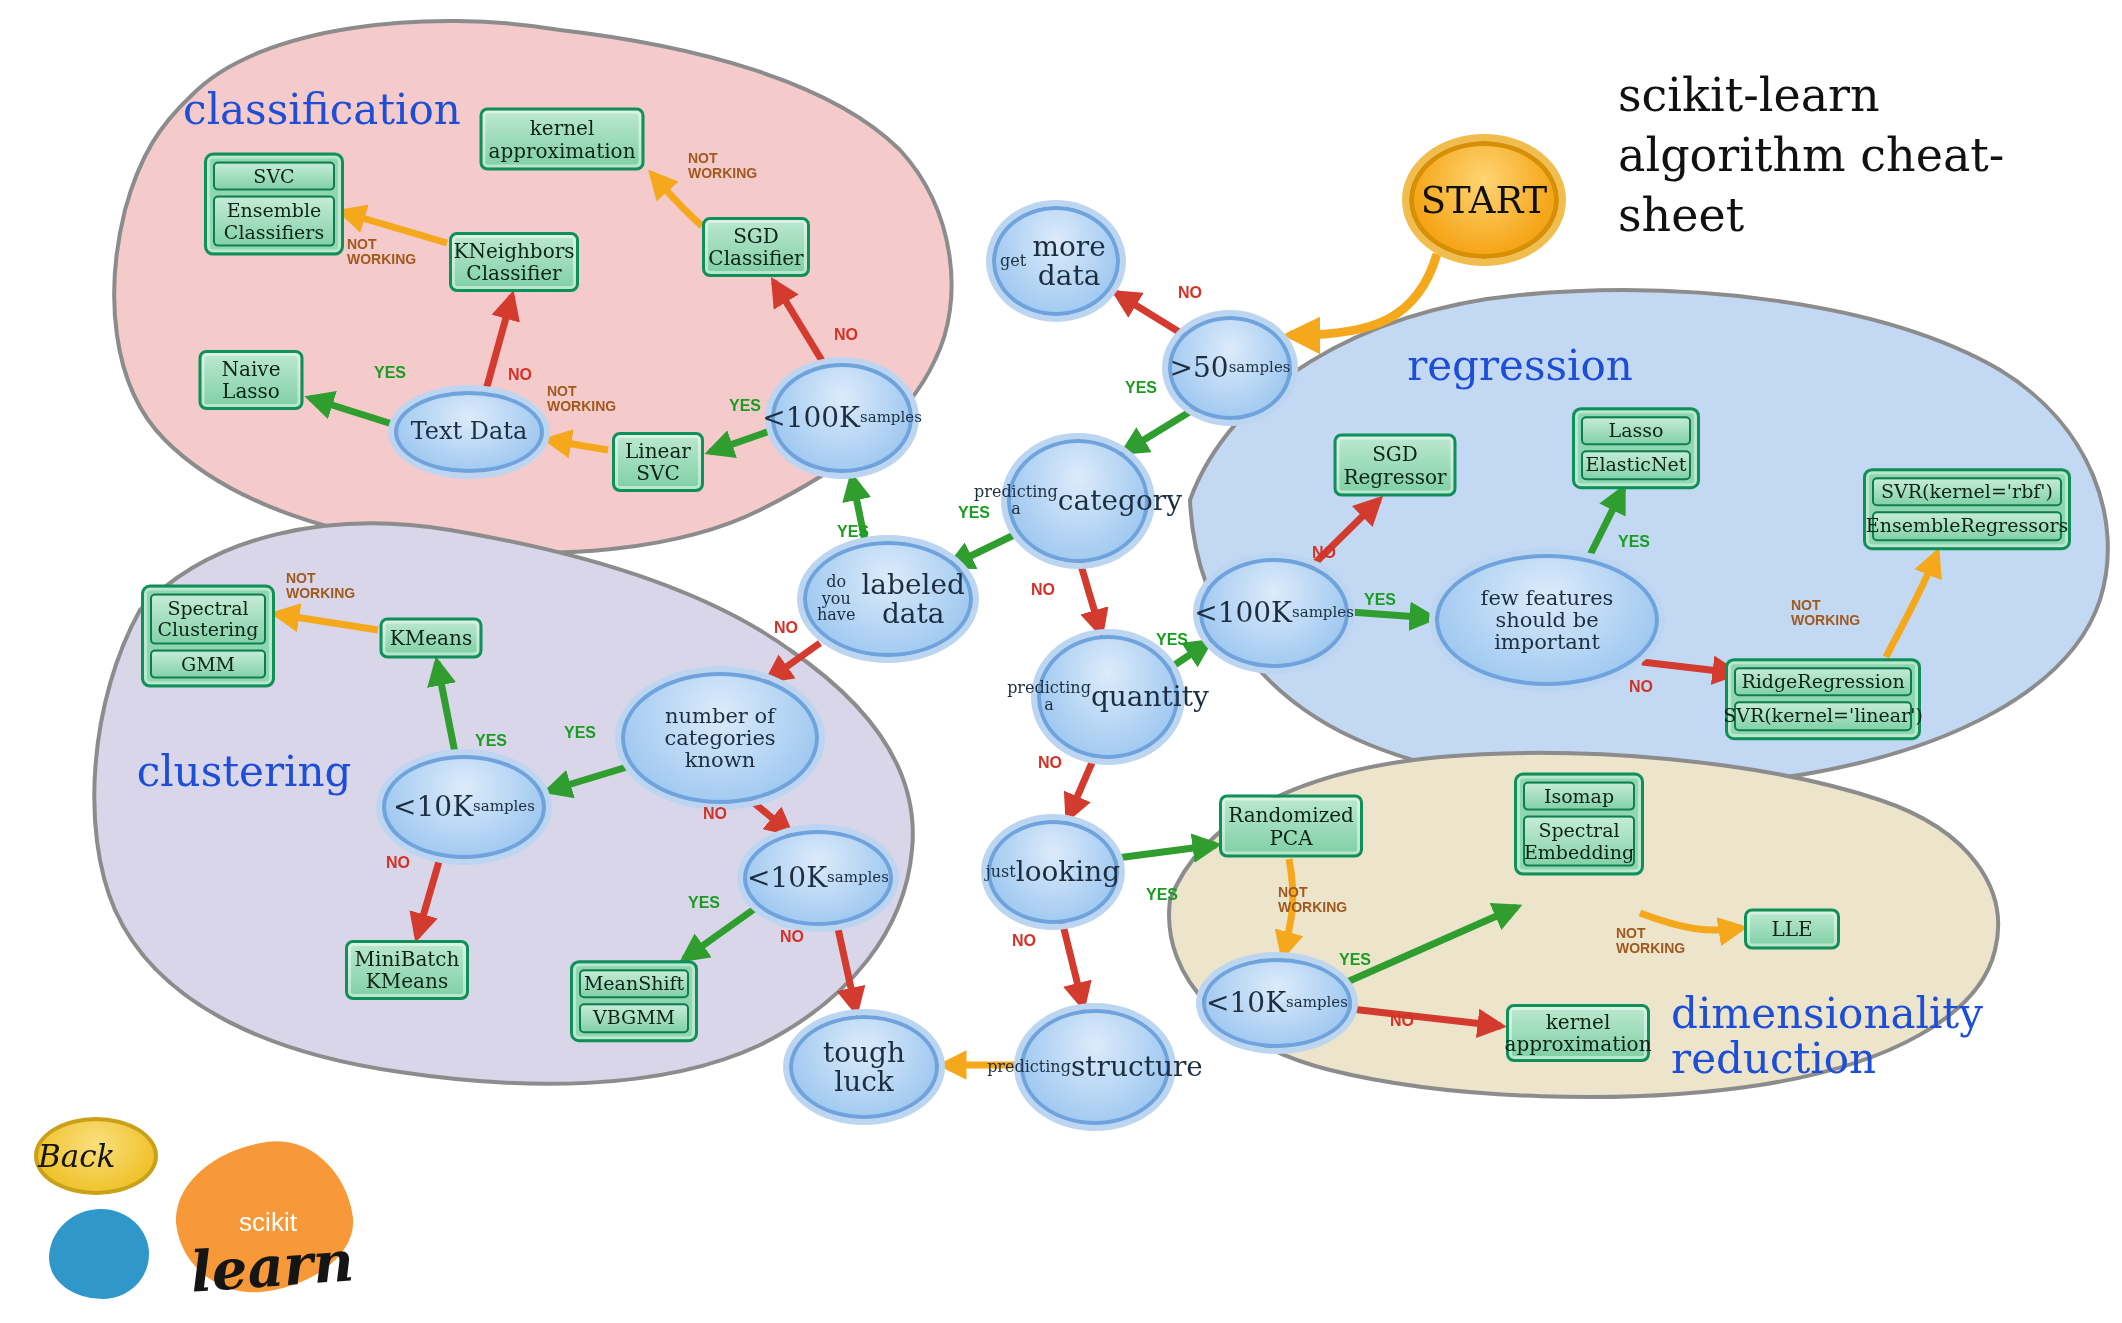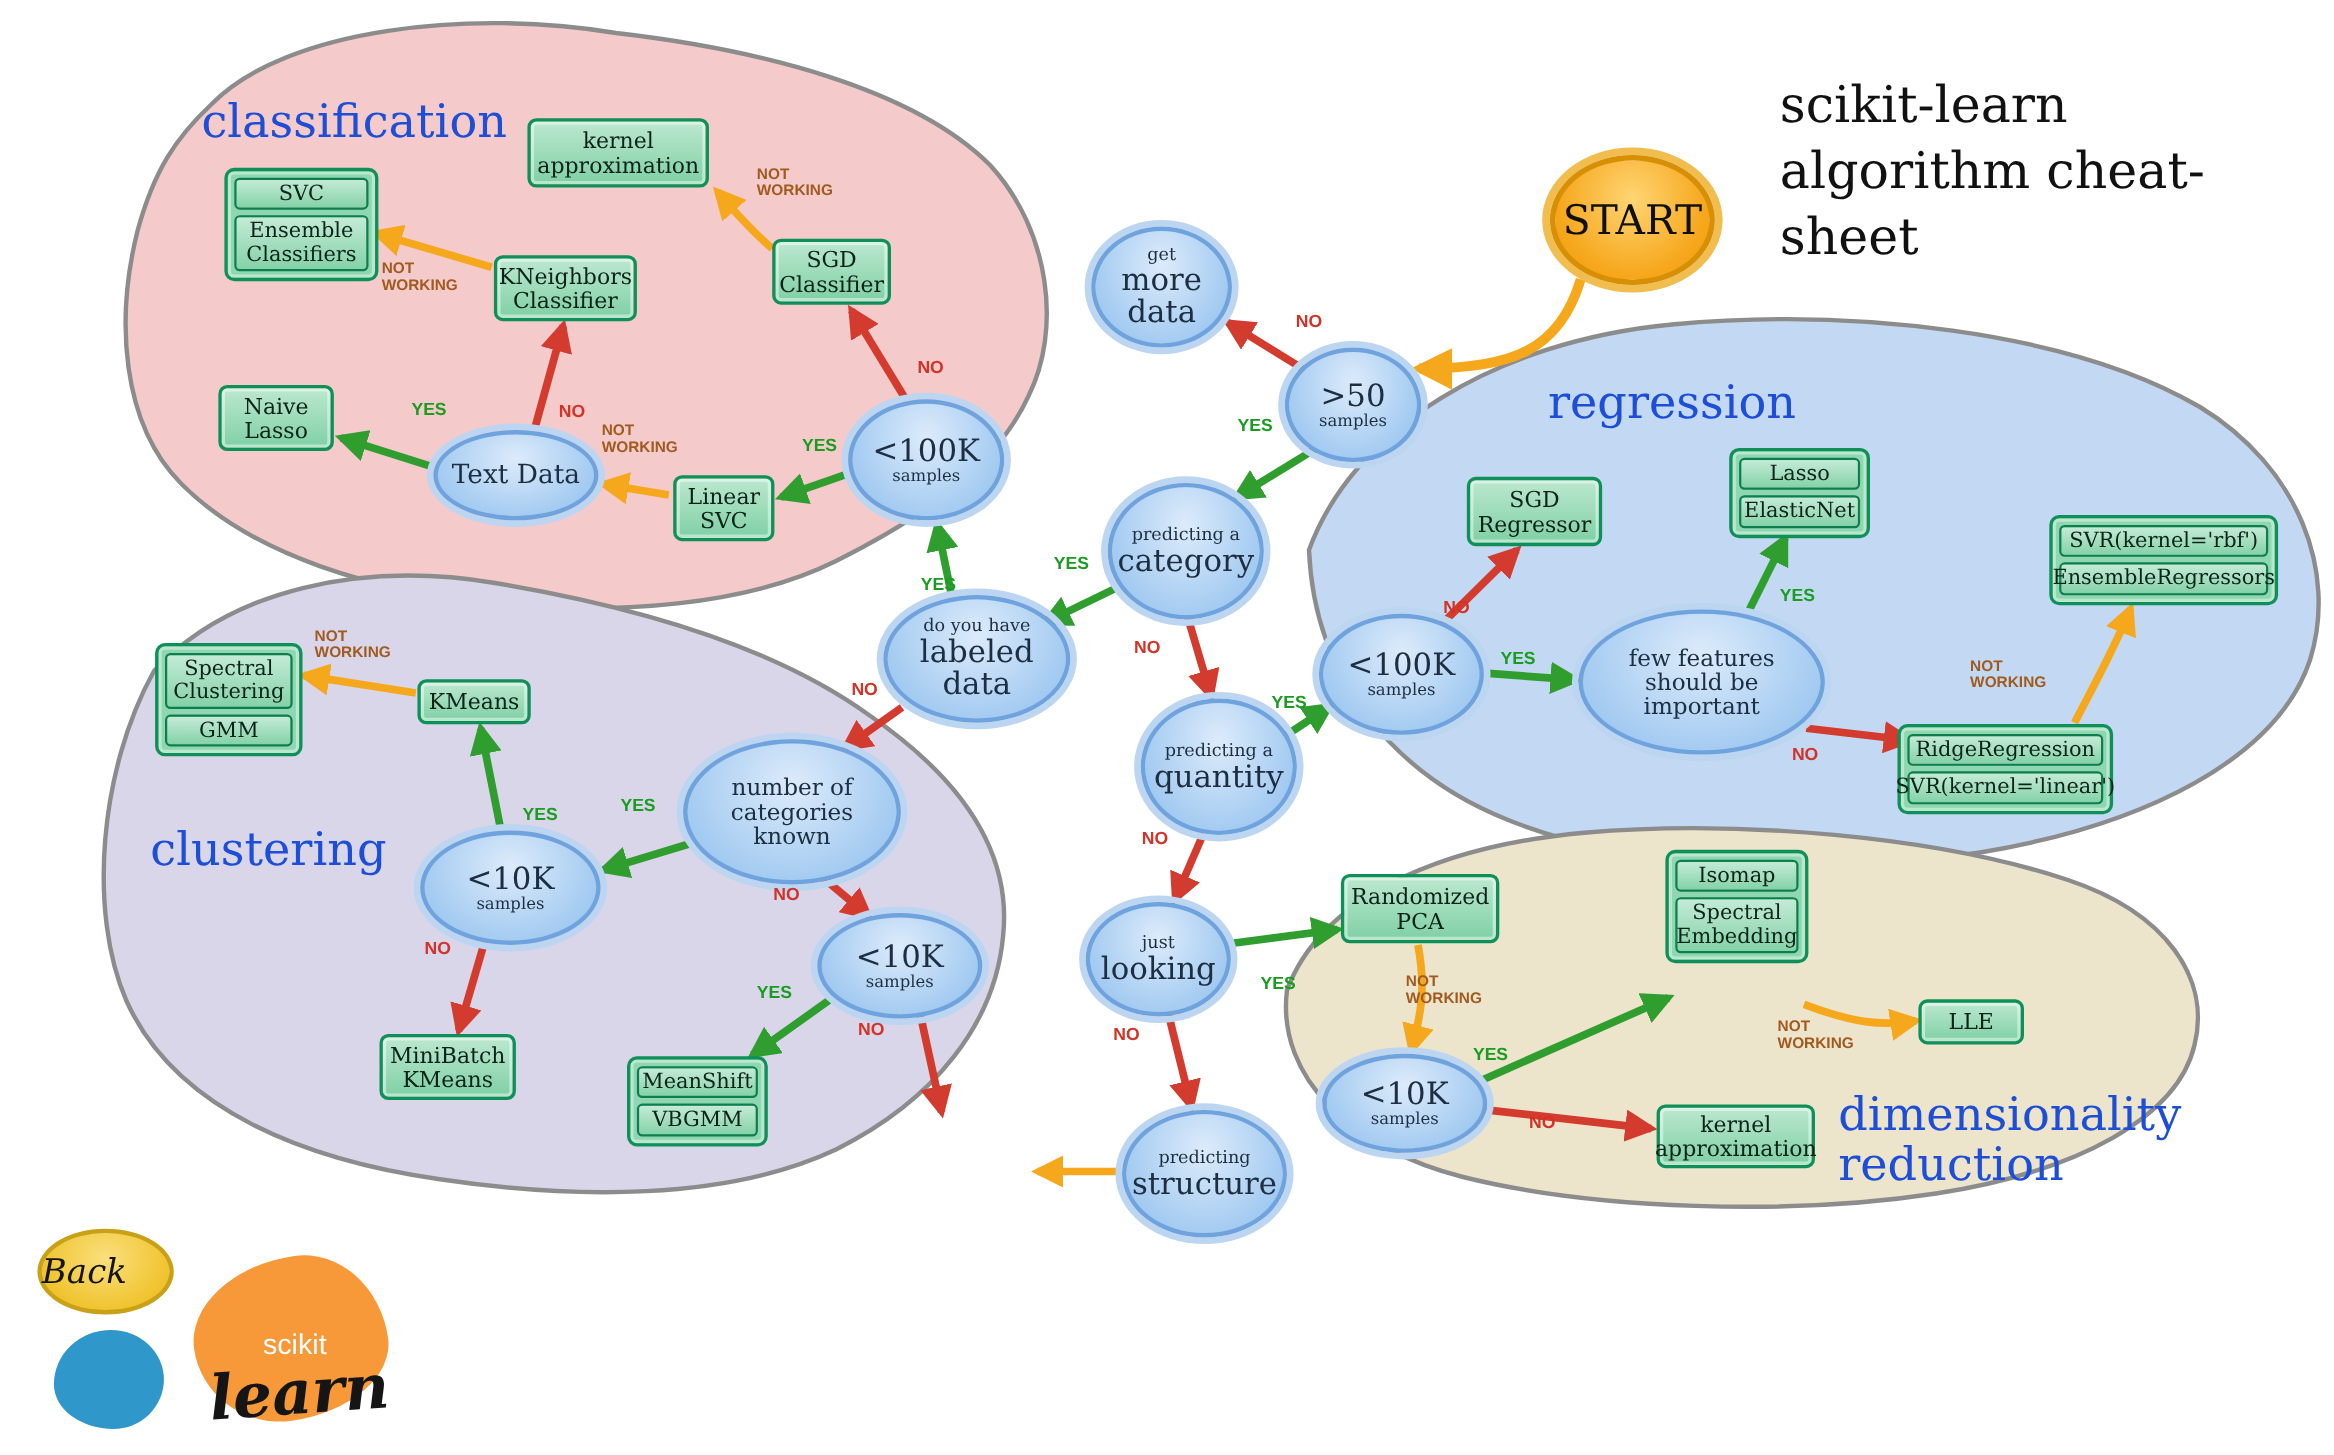--- a/index.html
+++ b/index.html
@@ -14,21 +14,21 @@
   .section-label span{display:block}
 
   .start{position:absolute;left:1484px;top:200px;width:150px;height:118px;transform:translate(-50%,-50%);
     border-radius:50%;background:radial-gradient(ellipse at 50% 32%,#ffd574,#f6a71c 68%,#ee9b0e);
     border:5px solid #d78f06;box-shadow:0 0 0 7px #f0bd4e;
     display:flex;align-items:center;justify-content:center;font-size:37px;color:#101010}
 
   .decision{position:absolute;transform:translate(-50%,-50%);border-radius:50%;
     background:radial-gradient(ellipse at 50% 30%,#ddebfb,#a9cef2 65%,#91beec);
     border:4px solid #6fa3dd;box-shadow:0 0 0 6px #bcd6f2;
-    display:flex;flex-direction:column;align-items:center;justify-content:center;
+    display:flex;flex-direction:row;align-items:center;justify-content:center;
     text-align:center;color:#1c2e40;line-height:1.05;padding:4px}
   .d-top{font-size:16px}
   .d-main{font-size:28px}
   .d-main.md{font-size:24px}
   .d-main.sm{font-size:21px}
   .d-main.w90{width:96px}
   .d-sub{font-size:15px}
 
   .box{position:absolute;transform:translate(-50%,-50%);border:3px solid #0f9059;border-radius:8px;
     background:linear-gradient(180deg,#bce8cf,#7fd0a5);box-shadow:inset 0 0 0 3px rgba(255,255,255,.45);
@@ -189,20 +189,23 @@
     <span class="d-sub">samples</span>
   </div>
   <div class="decision" style="left:1053px;top:872px;width:132px;height:104px">
     <span class="d-top">just</span>
     <span class="d-main">looking</span>
   </div>
   <div class="decision" style="left:1095px;top:1067px;width:150px;height:116px">
     <span class="d-top">predicting</span>
     <span class="d-main">structure</span>
   </div>
+  <div class="decision" style="left:864px;top:1067px;width:150px;height:104px">
+    <span class="d-main w90">tough luck</span>
+  </div>
   <div class="decision" style="left:1277px;top:1003px;width:150px;height:90px">
     <span class="d-main">&lt;10K</span>
     <span class="d-sub">samples</span>
   </div>
 
   <div class="box" style="left:562px;top:139px;width:165px;height:63px">kernel approximation</div>
   <div class="box-group" style="left:274px;top:204px;width:140px">
     <div class="gbox">SVC</div>
     <div class="gbox">Ensemble Classifiers</div>
   </div>

